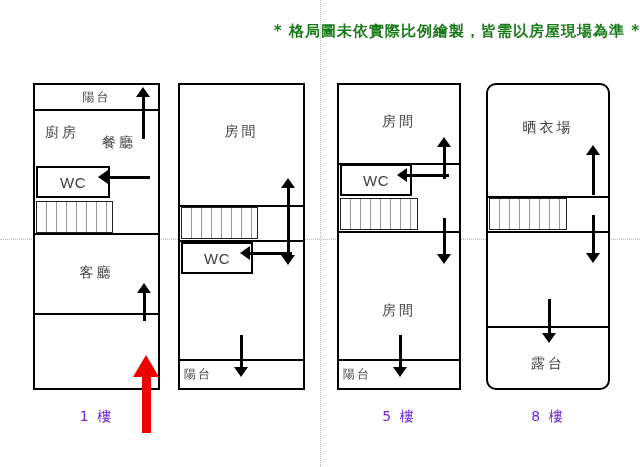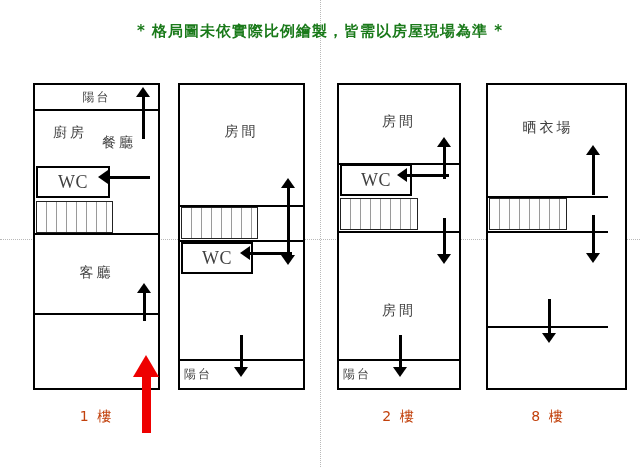--- a/index.html
+++ b/index.html
@@ -36,21 +36,21 @@
     width: 0;
     border-left: 1px dotted #b9b9b9;
   }
 
   
   .title {
     position: absolute;
     left: 0;
     top: 22px;
     width: 640px;
-    text-align: center;
+    text-align: right;
     color: #1a7a1a;
     font-weight: bold;
     font-size: 15px;
     letter-spacing: 1px;
     white-space: nowrap;
   }
 
   
   .floor {
     position: absolute;
@@ -61,21 +61,21 @@
     top: 0;
     border: 2.5px solid #000000;
     box-sizing: border-box;
     background: #ffffff;
   }
   .floor-label {
     position: absolute;
     width: 100%;
     text-align: center;
     font-size: 14px;
-    color: #c2410c;
+    color: #6d28d9;
     white-space: nowrap;
     letter-spacing: 2px;
   }
 
   
   .room {
     position: absolute;
     box-sizing: border-box;
     display: flex;
     align-items: center;
@@ -86,22 +86,22 @@
     color: #404040;
     letter-spacing: 3px;
     white-space: nowrap;
     line-height: 1;
   }
   .room-label.small {
     font-size: 12px;
     letter-spacing: 2px;
   }
   .room-label.wc {
-    font-family: Liberation Serif, serif;
-    font-size: 18px;
+    font-family: Liberation Sans, sans-serif;
+    font-size: 15px;
     letter-spacing: 0.5px;
   }
 
   
   .divider {
     position: absolute;
     background: #000000;
   }
   .divider.h { height: 2px; }
 
@@ -204,21 +204,21 @@
   <div class="title">* 格局圖未依實際比例繪製，皆需以房屋現場為準 *</div>
 
   <div class="floor" style="left:33px; top:83px; width:127px; height:307px;">
     <div class="plan" style="width:127px; height:307px;">
 
       <div class="divider h" style="left:0; top:24px; width:123px;"></div>
       <div class="room" style="left:0; top:0; width:123px; height:24px;">
         <span class="room-label small">陽台</span>
       </div>
 
-      <div class="room" style="left:8px; top:30px; width:54px; height:34px;">
+      <div class="room" style="left:0; top:30px; width:54px; height:34px;">
         <span class="room-label">廚房</span>
       </div>
       <div class="room" style="left:54px; top:40px; width:60px; height:34px;">
         <span class="room-label">餐廳</span>
       </div>
 
       <div class="boxroom" style="left:1px; top:81px; width:74px; height:32px;">
         <span class="room-label wc">WC</span>
       </div>
 
@@ -332,39 +332,42 @@
       <div class="arrow down" style="left:96px; top:133px; width:18px; height:46px;">
         <div class="head"></div>
           <div class="shaft"></div>
       </div>
       <div class="arrow down" style="left:52px; top:250px; width:18px; height:42px;">
         <div class="head"></div>
           <div class="shaft"></div>
       </div>
     </div>
 
-    <div class="floor-label" style="left:0; top:325px;">2 樓</div>
+    <div class="floor-label" style="left:0; top:325px;">5 樓</div>
   </div>
 
   <div class="floor" style="left:486px; top:83px; width:124px; height:307px;">
-    <div class="plan" style="width:141px; height:307px;">
+    <div class="plan" style="width:124px; height:307px;border-radius:10px;">
 
       <div class="room" style="left:0; top:18px; width:120px; height:48px;">
         <span class="room-label">晒衣場</span>
       </div>
 
       <div class="divider h" style="left:0; top:111px; width:120px;"></div>
 
       <div class="stairs" style="left:1px; top:113px; width:78px; height:32px;"></div>
 
       <div class="divider h" style="left:0; top:146px; width:120px;"></div>
 
 
       <div class="divider h" style="left:0; top:241px; width:120px;"></div>
 
+      <div class="room" style="left:0; top:260px; width:120px; height:36px;">
+        <span class="room-label">露台</span>
+      </div>
 
       <div class="arrow up" style="left:96px; top:60px; width:18px; height:50px;">
         <div class="head"></div>
           <div class="shaft"></div>
       </div>
       <div class="arrow down" style="left:96px; top:130px; width:18px; height:48px;">
         <div class="head"></div>
           <div class="shaft"></div>
       </div>
       <div class="arrow down" style="left:52px; top:214px; width:18px; height:44px;">

